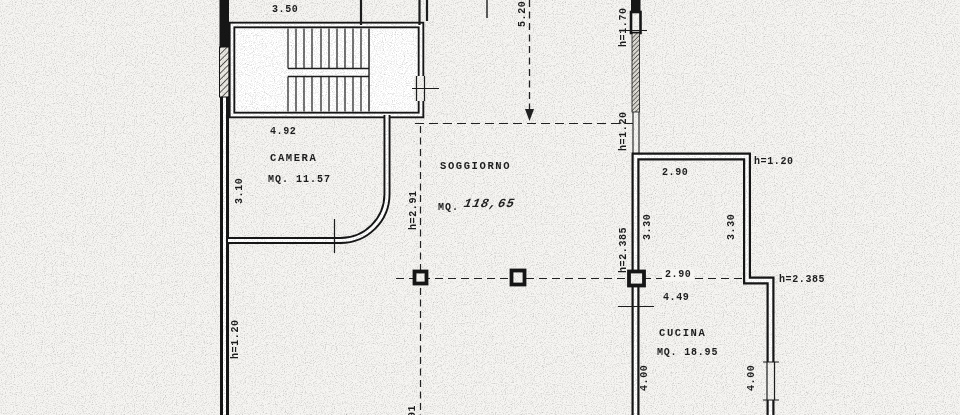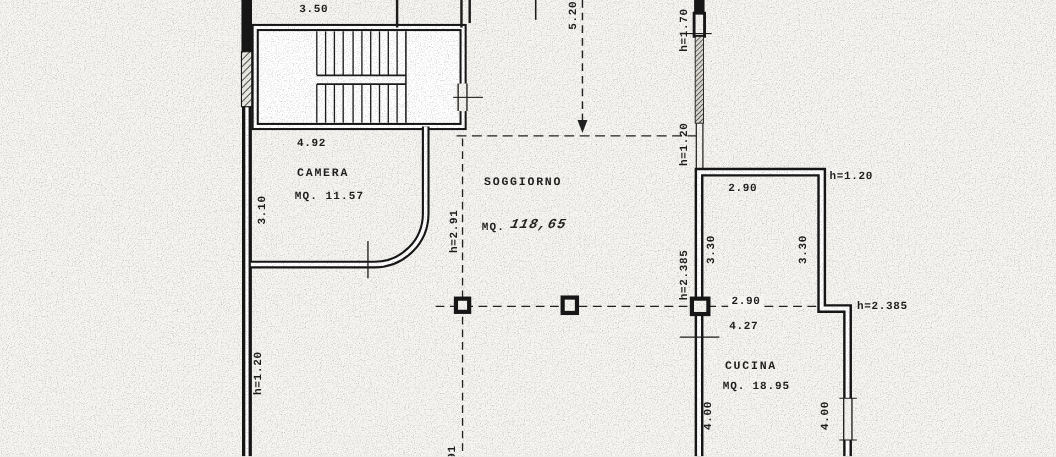--- a/index.html
+++ b/index.html
@@ -159,20 +159,20 @@
 
   <span class="lbl v" style="left:618px;top:151px">h=1.20</span>
   <span class="lbl" style="left:662px;top:167px">2.90</span>
   <span class="lbl" style="left:754px;top:156px">h=1.20</span>
   <span class="lbl v" style="left:642px;top:240px">3.30</span>
   <span class="lbl v" style="left:726px;top:240px">3.30</span>
   <span class="lbl v" style="left:618px;top:273px">h=2.385</span>
 
   <span class="lbl masked" style="left:662px;top:269px">2.90</span>
   <span class="lbl" style="left:779px;top:274px">h=2.385</span>
-  <span class="lbl" style="left:663px;top:292px">4.27</span>
+  <span class="lbl" style="left:663px;top:292px">4.49</span>
   <span class="lbl room" style="left:659px;top:327px">CUCINA</span>
   <span class="lbl" style="left:657px;top:347px;letter-spacing:.8px">MQ. 18.95</span>
   <span class="lbl v" style="left:639px;top:391px">4.00</span>
   <span class="lbl v" style="left:746px;top:391px">4.00</span>
   <span class="lbl v" style="left:407px;top:418px">91</span>
 
 </div>
 
 </body></html>

